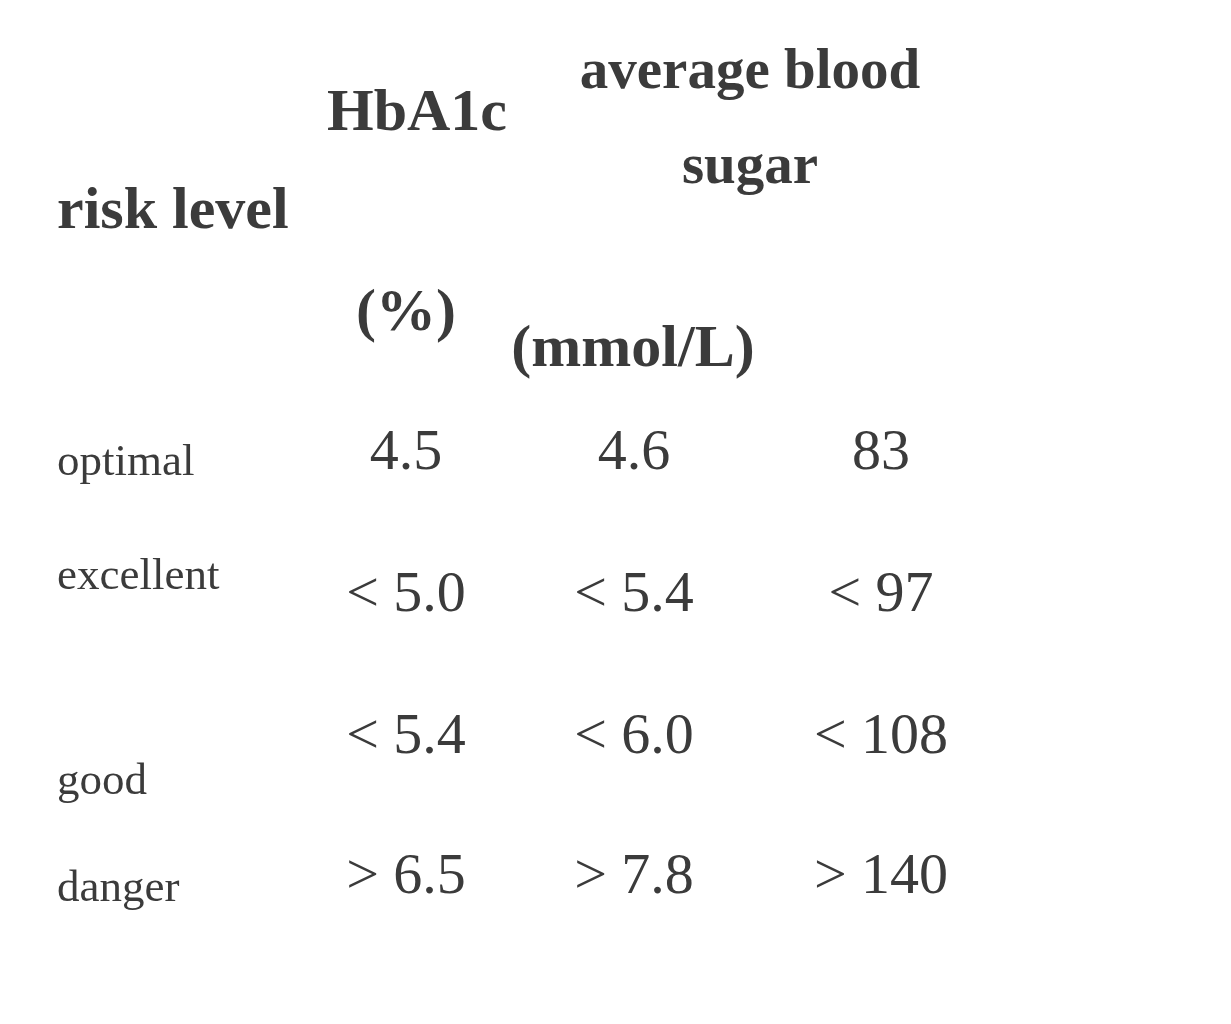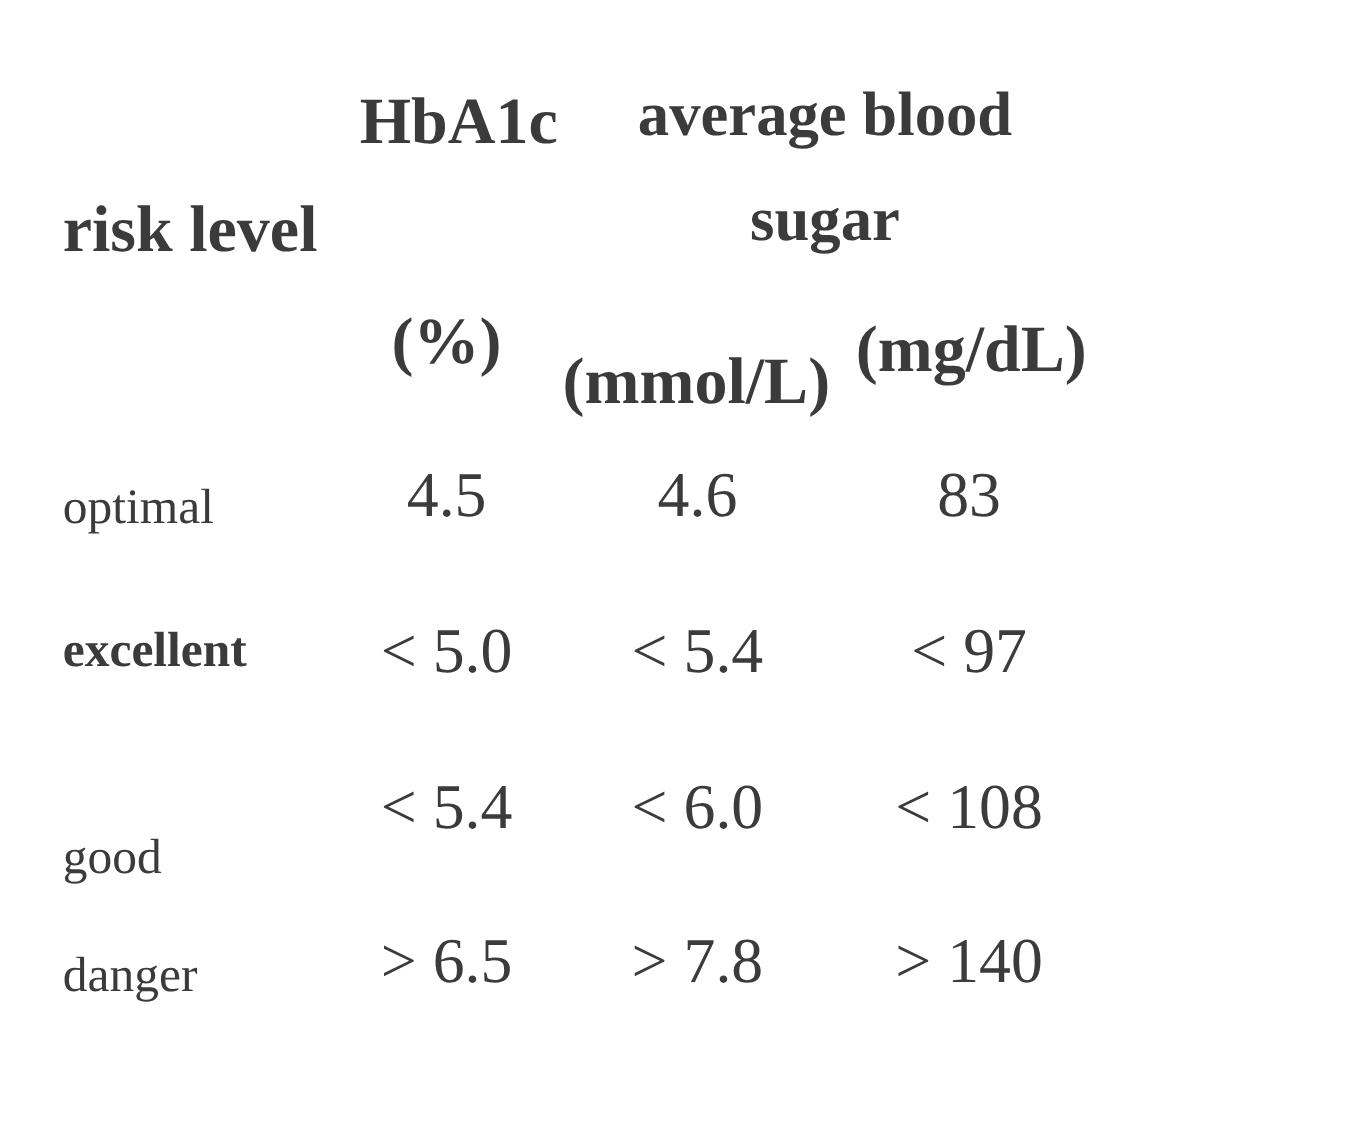--- a/index.html
+++ b/index.html
@@ -20,60 +20,59 @@
     position: absolute;
     line-height: 1;
     white-space: nowrap;
     color: #3b3b3b;
   }
   
   .ctr { transform: translateX(-50%); }
 
   
   .hdr { font-weight: bold; font-size: 60px; }
-  .hdr-group { font-weight: bold; font-size: 57px; margin-top: 36px; }
+  .hdr-group { font-weight: bold; font-size: 57px; }
 
   .h-risk   { left: 57px;  top: 178px; text-align: right; }
   .h-hba1c  { left: 406px; top: 80px; margin-left: 11px;  }
   .h-avg1   { left: 750px; top: 40px;  }
   .h-avg2   { left: 750px; top: 135px; }
   .h-upct   { left: 406px; top: 280px; }
   .h-ummol  { left: 633px; top: 316px; }
   .h-umgdl  { left: 883px; top: 287px; }
 
   
   .rowlabel { font-size: 45px; left: 57px; text-align: right; }
   .num      { font-size: 58px; }
 
   .c-hba1c { left: 406px; }
   .c-mmol  { left: 634px; }
   .c-mgdl  { left: 881px; }
 
   .lr0 { top: 438px; }
-  .lr1 { top: 568px; font-weight: bold; }
+  .lr1 { top: 552px; }
   .lr2 { top: 721px; margin-top: 36px; }
   .lr3 { top: 864px; }
 
   .nr0 { top: 421px; }
   .nr1 { top: 563px; }
   .nr2 { top: 705px; }
   .nr3 { top: 820px; margin-top: 25px; }
 </style>
 </head>
 <body>
 
 <div class="canvas">
 
   <div class="txt hdr h-risk">risk level</div>
   <div class="txt hdr ctr h-hba1c">HbA1c</div>
   <div class="txt hdr-group ctr h-avg1">average blood</div>
   <div class="txt hdr-group ctr h-avg2">sugar</div>
   <div class="txt hdr ctr h-upct">(%)</div>
   <div class="txt hdr ctr h-ummol">(mmol/L)</div>
-  <div class="txt hdr ctr h-umgdl">(mg/dL)</div>
 
   <div class="txt rowlabel lr0">optimal</div>
   <div class="txt num ctr c-hba1c nr0">4.5</div>
   <div class="txt num ctr c-mmol nr0">4.6</div>
   <div class="txt num ctr c-mgdl nr0">83</div>
 
   <div class="txt rowlabel lr1">excellent</div>
   <div class="txt num ctr c-hba1c nr1">&lt; 5.0</div>
   <div class="txt num ctr c-mmol nr1">&lt; 5.4</div>
   <div class="txt num ctr c-mgdl nr1">&lt; 97</div>

